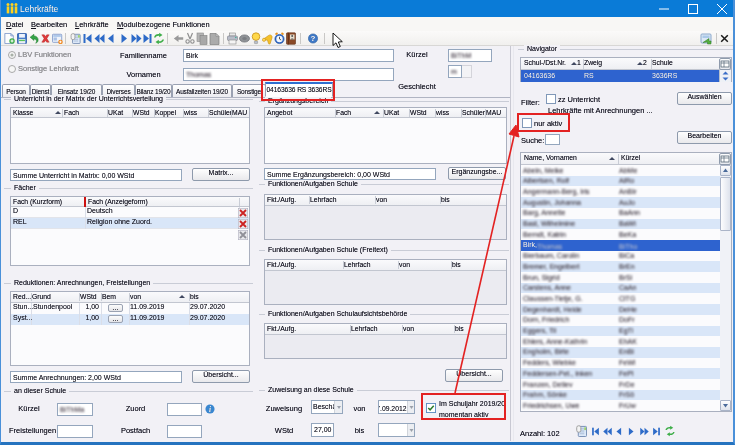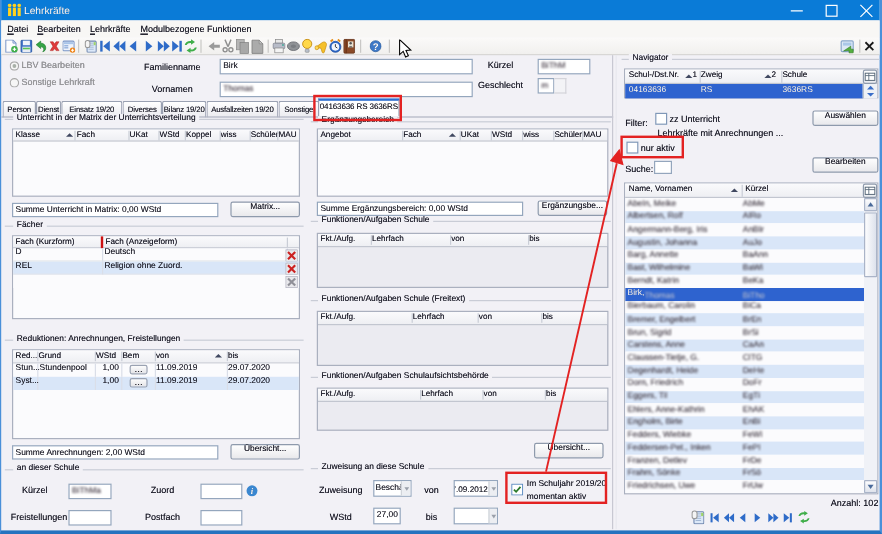--- a/index.html
+++ b/index.html
@@ -231,34 +231,34 @@
     <path d="M1 0 L1 12.5 L4 9.8 L6 14.5 L8.3 13.5 L6.3 9 L10.3 8.7 Z" fill="#fff" stroke="#000" stroke-width="0.9"></path>
   </svg>
 </div>
 
 <div id="topform">
 
   <svg class="abs" style="left:7px;top:51px" width="8" height="8">
         <circle cx="4" cy="4" r="3.5" fill="#f6f6f6" stroke="#a8a8a8"></circle>
         <circle cx="4" cy="4" r="1.6" fill="#a8b0a8"></circle>
       </svg>
-  <div class="lbl" style="left:17px;top:50px;color:#9b9b9b">LBV Bearbeiten</div>
+  <div class="lbl" style="left:17px;top:50px;color:#9b9b9b">LBV Funktionen</div>
   <svg class="abs" style="left:7px;top:65px" width="8" height="8">
         <circle cx="4" cy="4" r="3.5" fill="#f6f6f6" stroke="#a8a8a8"></circle>
       </svg>
   <div class="lbl" style="left:17px;top:64px;color:#9b9b9b">Sonstige Lehrkraft</div>
 
   <div class="lbl lblr" style="left:110px;top:51px;width:65px">Familienname</div>
   <div class="inp" style="left:182px;top:49px;width:211px;height:13px">Birk</div>
   <div class="lbl lblr" style="left:110px;top:70px;width:65px">Vornamen</div>
   <div class="inp" style="left:182px;top:68px;width:211px;height:13px"><span class="blur">Thomas</span></div>
 
   <div class="lbl lblr" style="left:391px;top:50px;width:50px">Kürzel</div>
   <div class="inp" style="left:447px;top:49px;width:44px;height:13px"><span class="blur">BiThM</span></div>
-  <div class="lbl lblr" style="left:391px;top:66px;width:50px">Geschlecht</div>
+  <div class="lbl lblr" style="left:391px;top:82px;width:50px">Geschlecht</div>
   <div class="inp" style="left:447px;top:65px;width:14px;height:13px"><span class="blur">m</span></div>
   <div class="abs" style="left:461px;top:65px;width:10px;height:13px;background:#f3f3f6;border:1px solid #d4d4da;border-left:none"></div>
 </div>
 
 <div id="tabs">
   <div class="tab" style="left:1px;width:28px">Person</div>
   <div class="tab" style="left:29px;width:21px">Dienst</div>
   <div class="tab" style="left:50px;width:51px">Einsatz 19/20</div>
   <div class="tab" style="left:101px;width:33px">Diverses</div>
   <div class="tab" style="left:134px;width:37px">Bilanz 19/20</div>
@@ -675,21 +675,21 @@
               <path d="M4.5 2.5 L7 6 L2 6 Z" fill="#4a6a9a"></path>
             </svg></div>
       <div class="abs" style="left:0;top:12px;width:11px;height:54px;background:linear-gradient(90deg,#fdfdfe,#dde2ec);border:1px solid #aab4c8;border-radius:1px"></div>
       <div class="abs" style="left:0;top:235px;width:11px;height:11px;background:linear-gradient(#fdfdfe,#dfe3ec);border:1px solid #aab4c8;border-radius:1px">
         <svg width="9" height="9">
               <path d="M4.5 6.5 L7 3 L2 3 Z" fill="#4a6a9a"></path>
             </svg></div>
     </div>
   </div>
 
-  <div class="lbl" style="left:519px;top:415px;width:212px;text-align:right">Anzahl: 102</div>
+  <div class="lbl" style="left:519px;top:429px;width:212px;text-align:left">Anzahl: 102</div>
 
   <svg class="abs" style="left:575px;top:425px" width="11" height="12" viewBox="0 0 12 13">
     <rect x="2.5" y="1.5" width="9" height="11" rx="1" fill="#dce8f8" stroke="#7088b0"></rect>
     <rect x="9" y="2.5" width="2" height="3" fill="#9fd468"></rect>
     <path d="M4 3.5 h5 M4 5.5 h5 M4 7.5 h5 M4 9.5 h5" stroke="#90a8c8" stroke-width="0.7"></path>
     <rect x="0.8" y="0.8" width="4.5" height="7" rx="2" fill="#f4f4f4" stroke="#999"></rect>
   </svg>
   <svg class="abs" style="left:590px;top:426px" width="9" height="11" viewBox="0 0 9 13">
     <rect x="0.5" y="2" width="2" height="9" fill="#2e6bc8"></rect>
         <path d="M8.5 2 L3 6.5 L8.5 11 Z" fill="#2e6bc8"></path>

